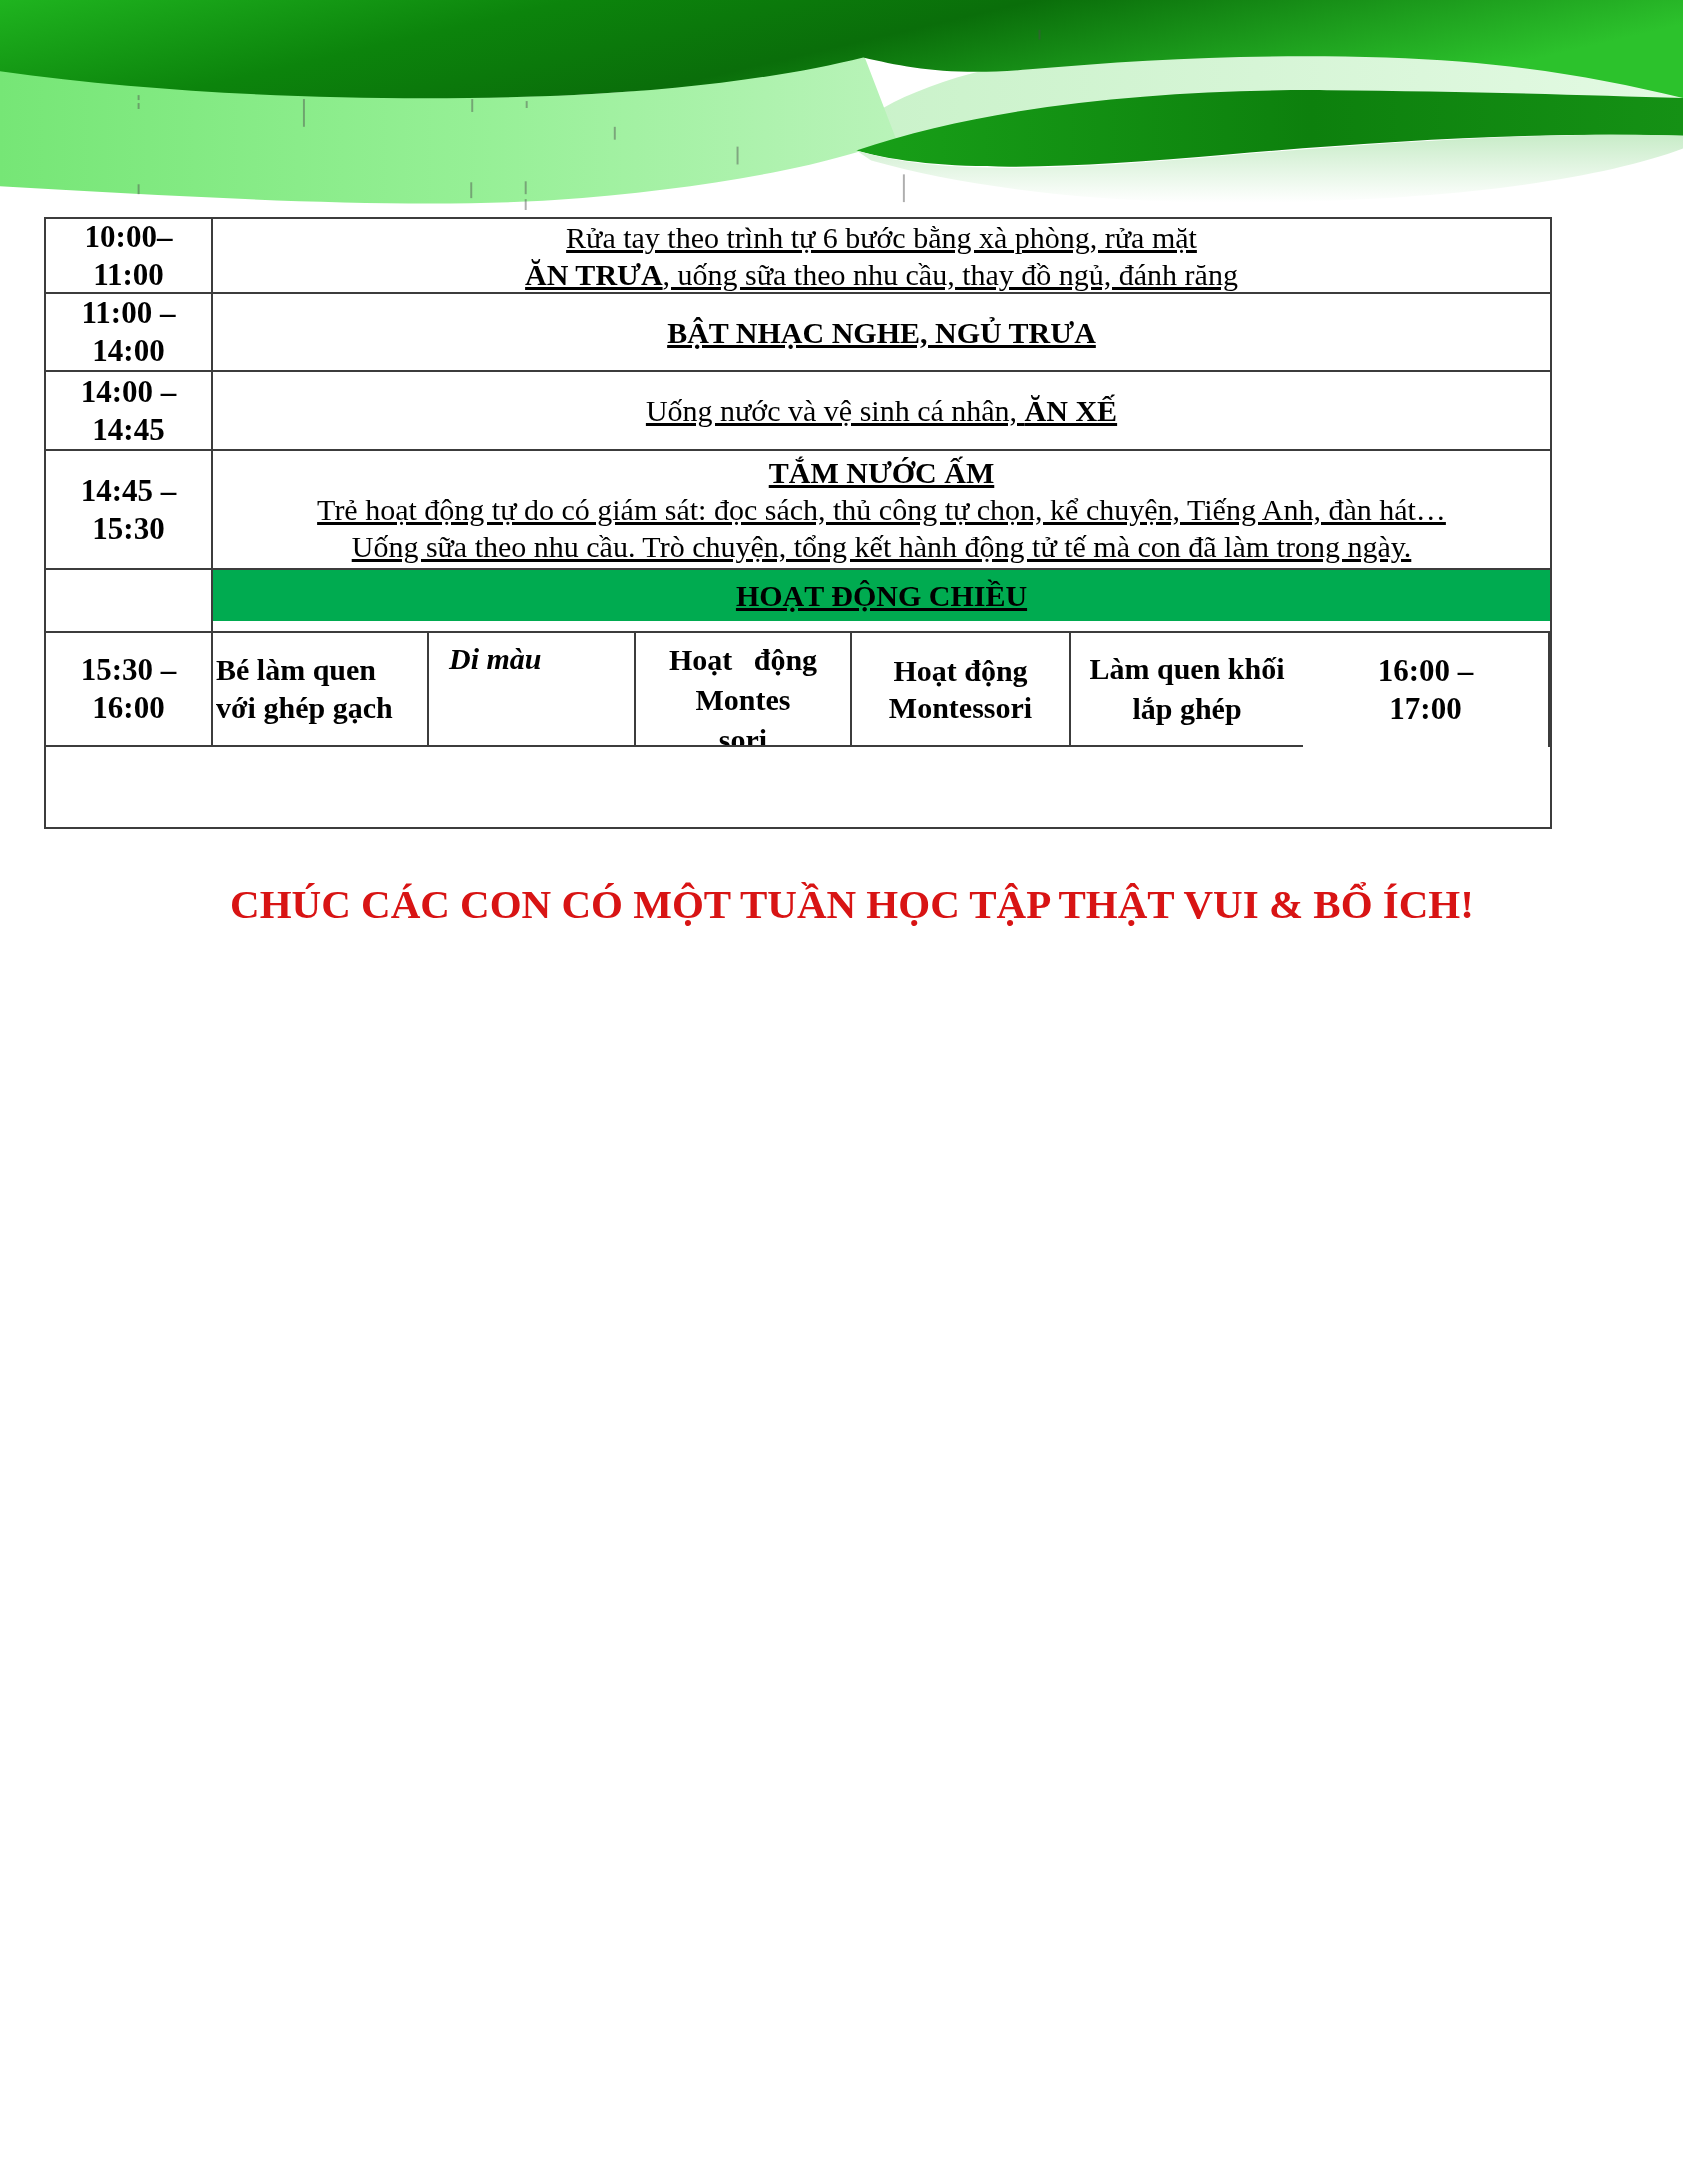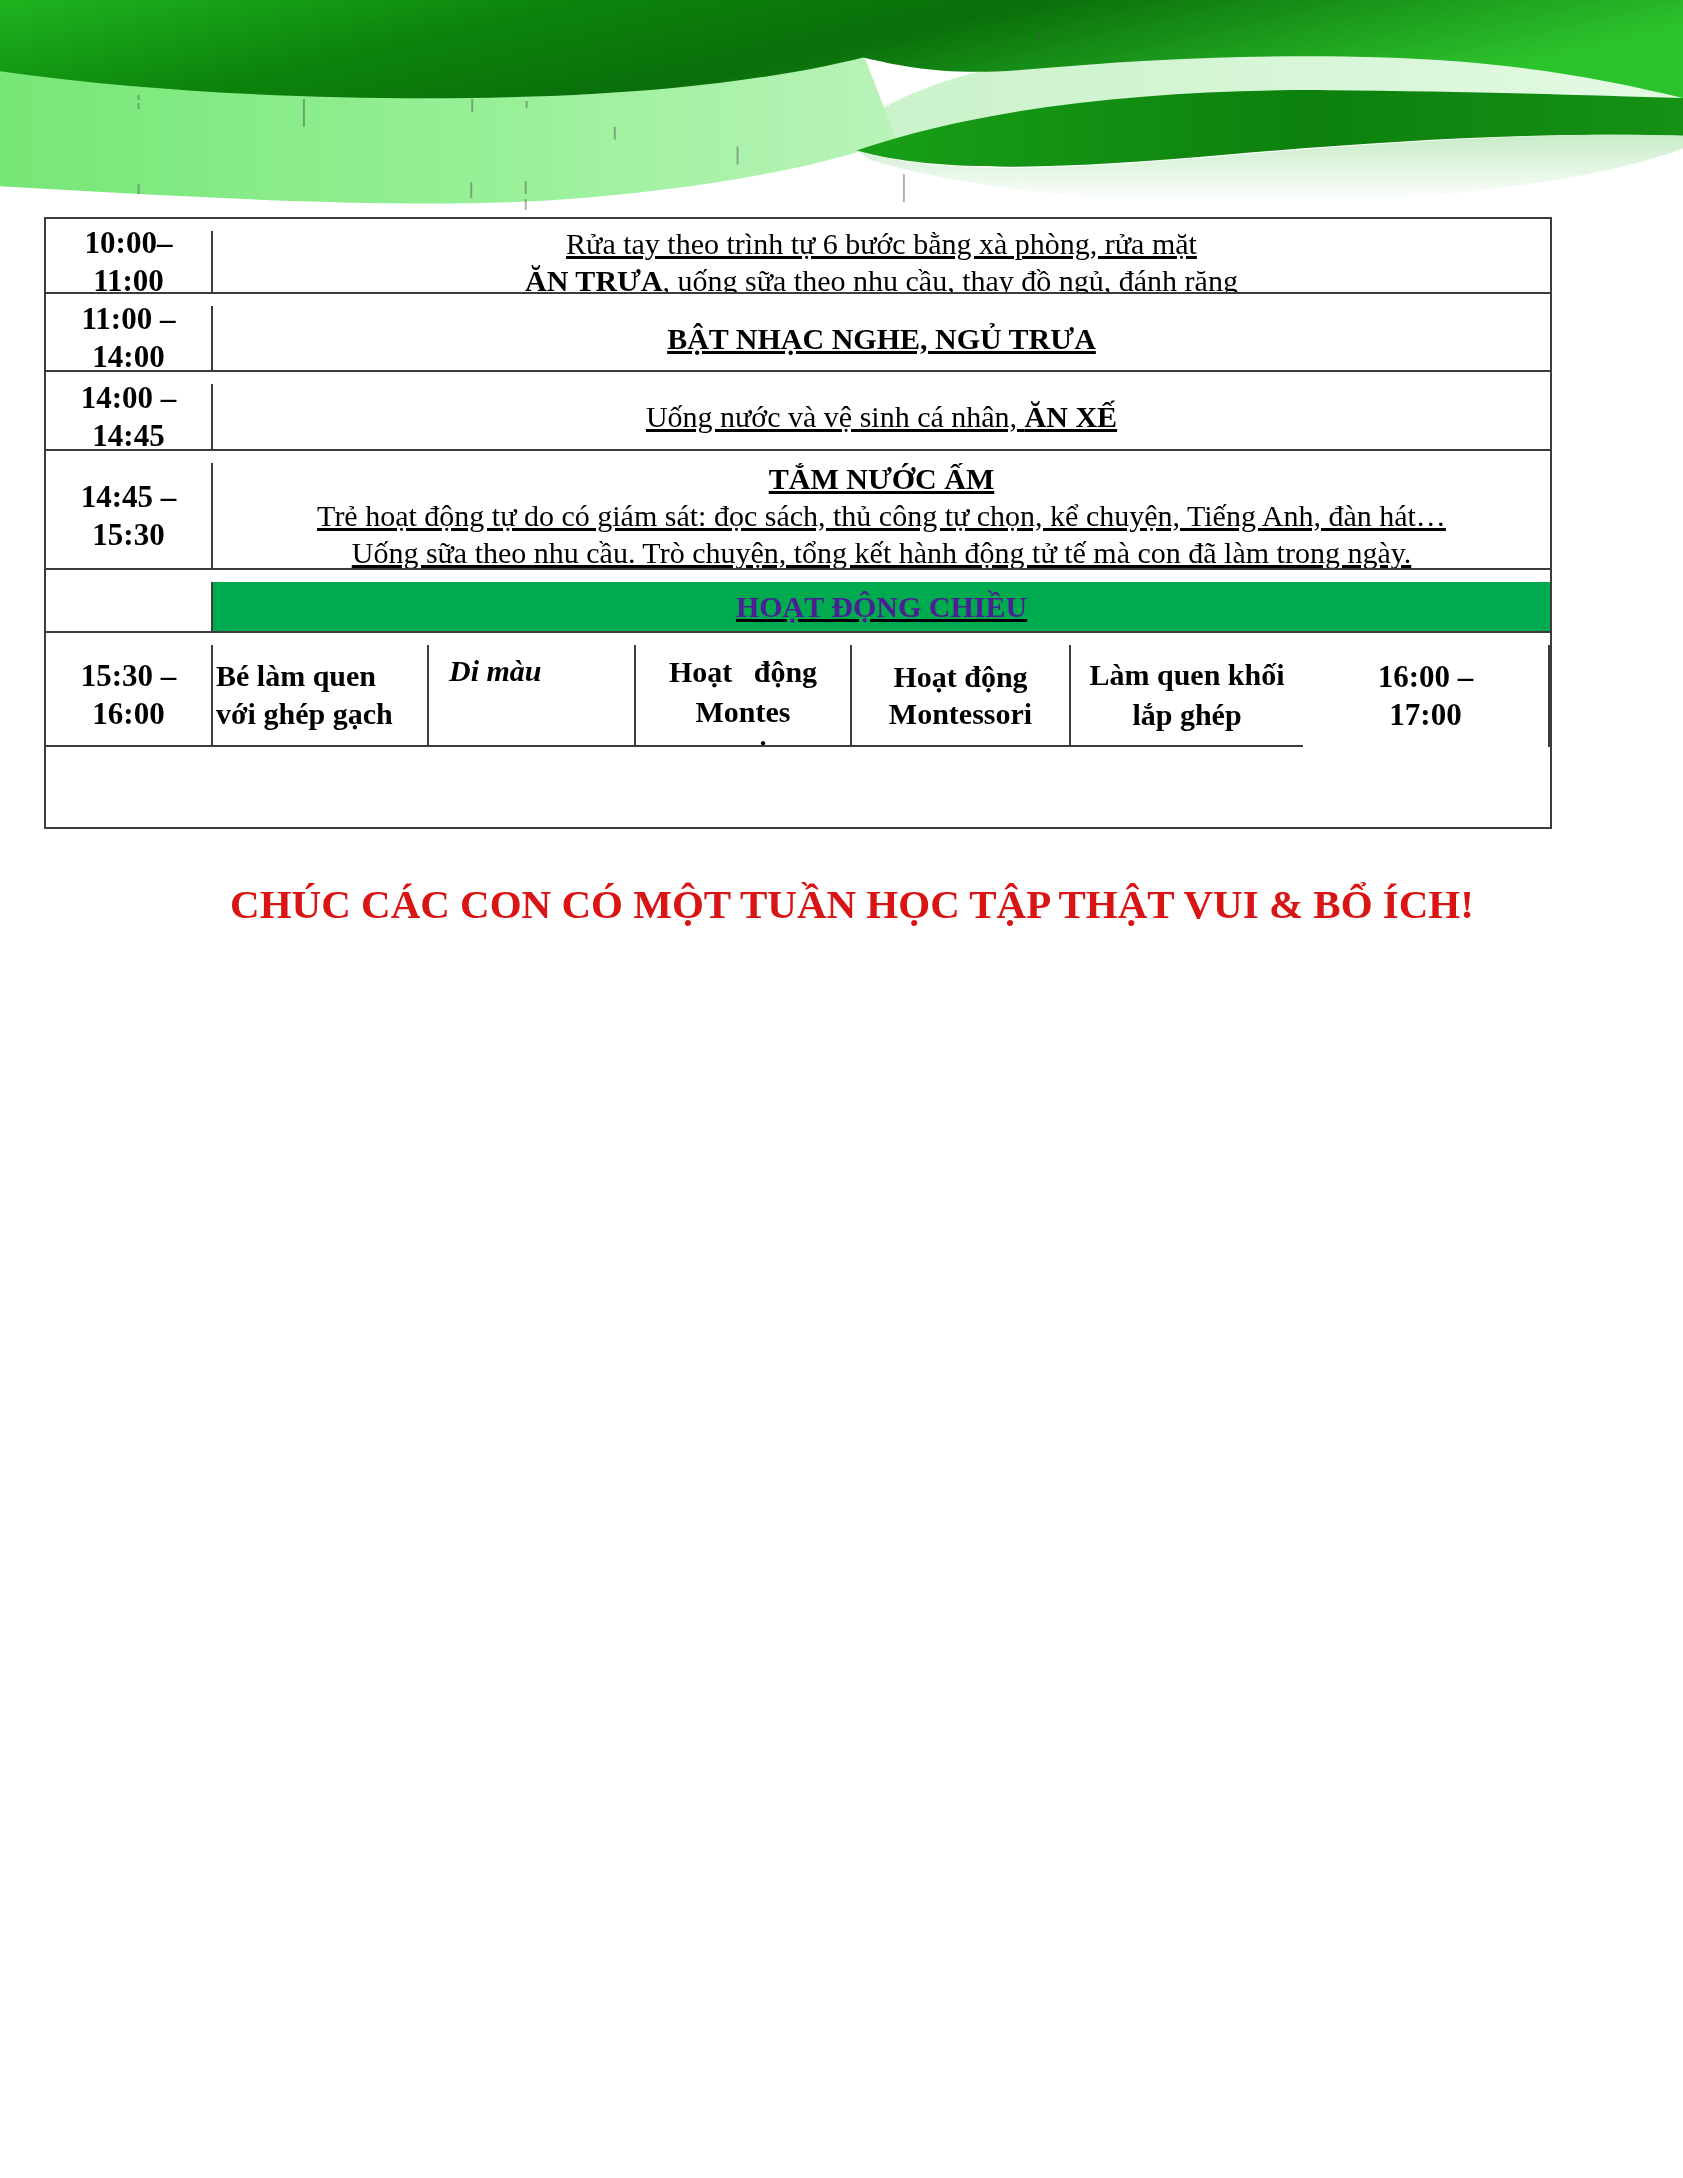--- a/index.html
+++ b/index.html
@@ -20,34 +20,33 @@
     grid-template-rows:75px 78px 79px 119px 63px 114px 80px;
     border:2px solid #3c3c3c;
     background:#fff;
   }
   .cell{
     border-right:2px solid #3c3c3c;border-bottom:2px solid #3c3c3c;
     box-sizing:border-box;overflow:hidden;
     font-size:30px;line-height:37px;
     display:flex;flex-direction:column;justify-content:center;align-items:center;
     text-align:center;
-    margin-top:12px;
   }
   .last-col{border-right:none;}
   .last-row{border-bottom:none;}
   .span6{grid-column:2 / 8;text-decoration:underline;}
   .time{font-weight:bold;font-size:31px;line-height:38px;white-space:pre-line;}
   .bold{font-weight:bold;}
 
   
   .banner-cell{justify-content:flex-start;align-items:stretch;padding:0;}
   .banner-fill{
     height:51px;background:#00ab50;
     display:flex;align-items:center;justify-content:center;
-    font-weight:bold;font-size:30px;color:#4c1d95;
+    font-weight:bold;font-size:30px;color:#000000;
   }
 
   
   .act{font-weight:bold;white-space:pre-line;}
   .act-a{align-items:flex-start;text-align:left;padding-left:3px;line-height:38px;}
   .act-b{justify-content:flex-start;align-items:flex-start;text-align:center;padding:7px 16px 0 20px;font-style:italic;}
   .act-c{justify-content:flex-start;padding-top:7px;word-spacing:14px;line-height:40px;}
   .act-f{line-height:40px;}
 
   

